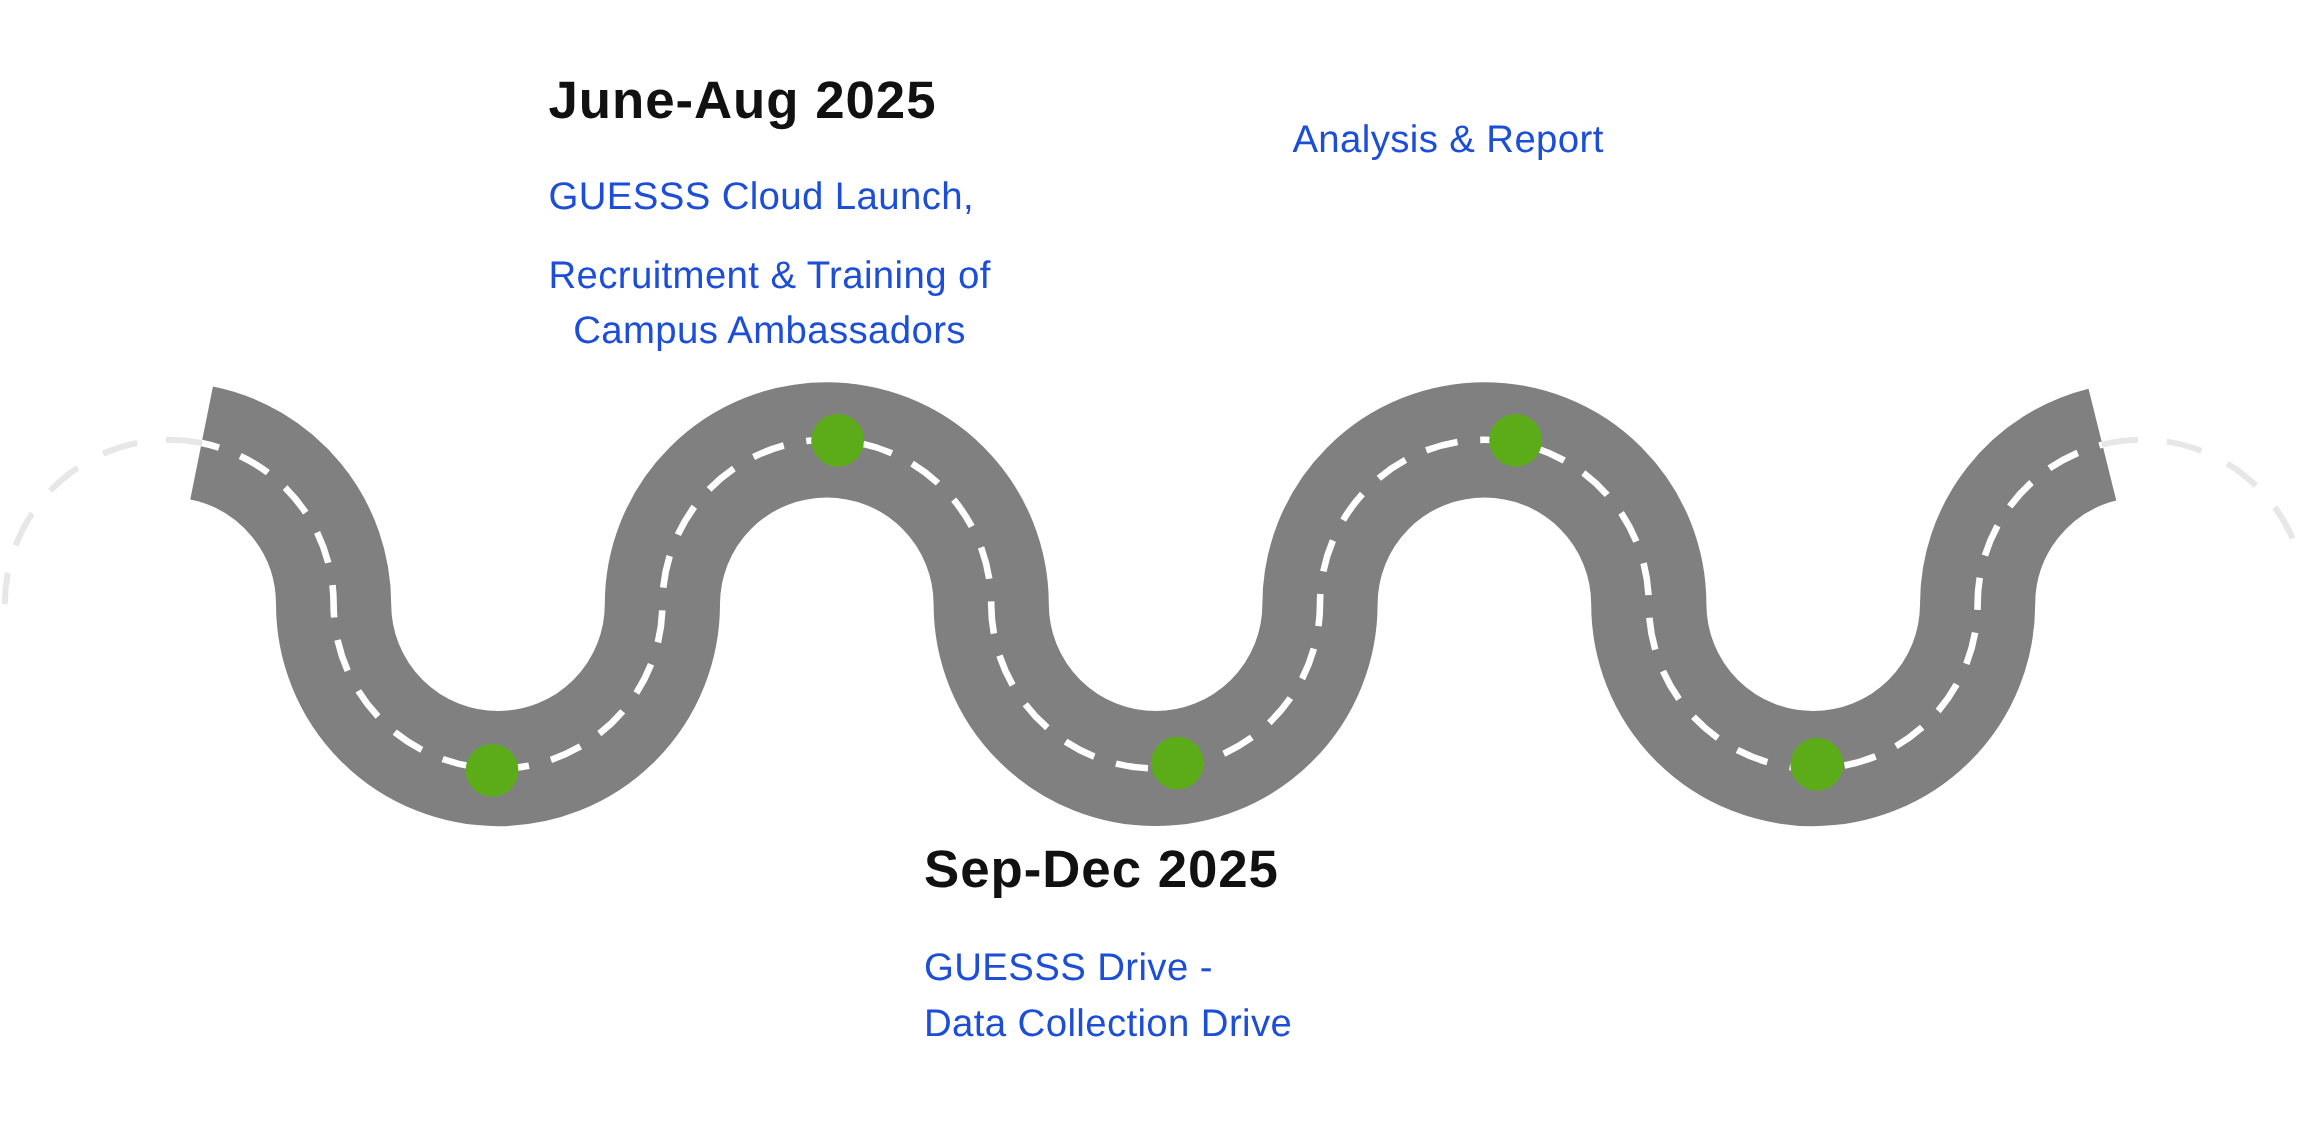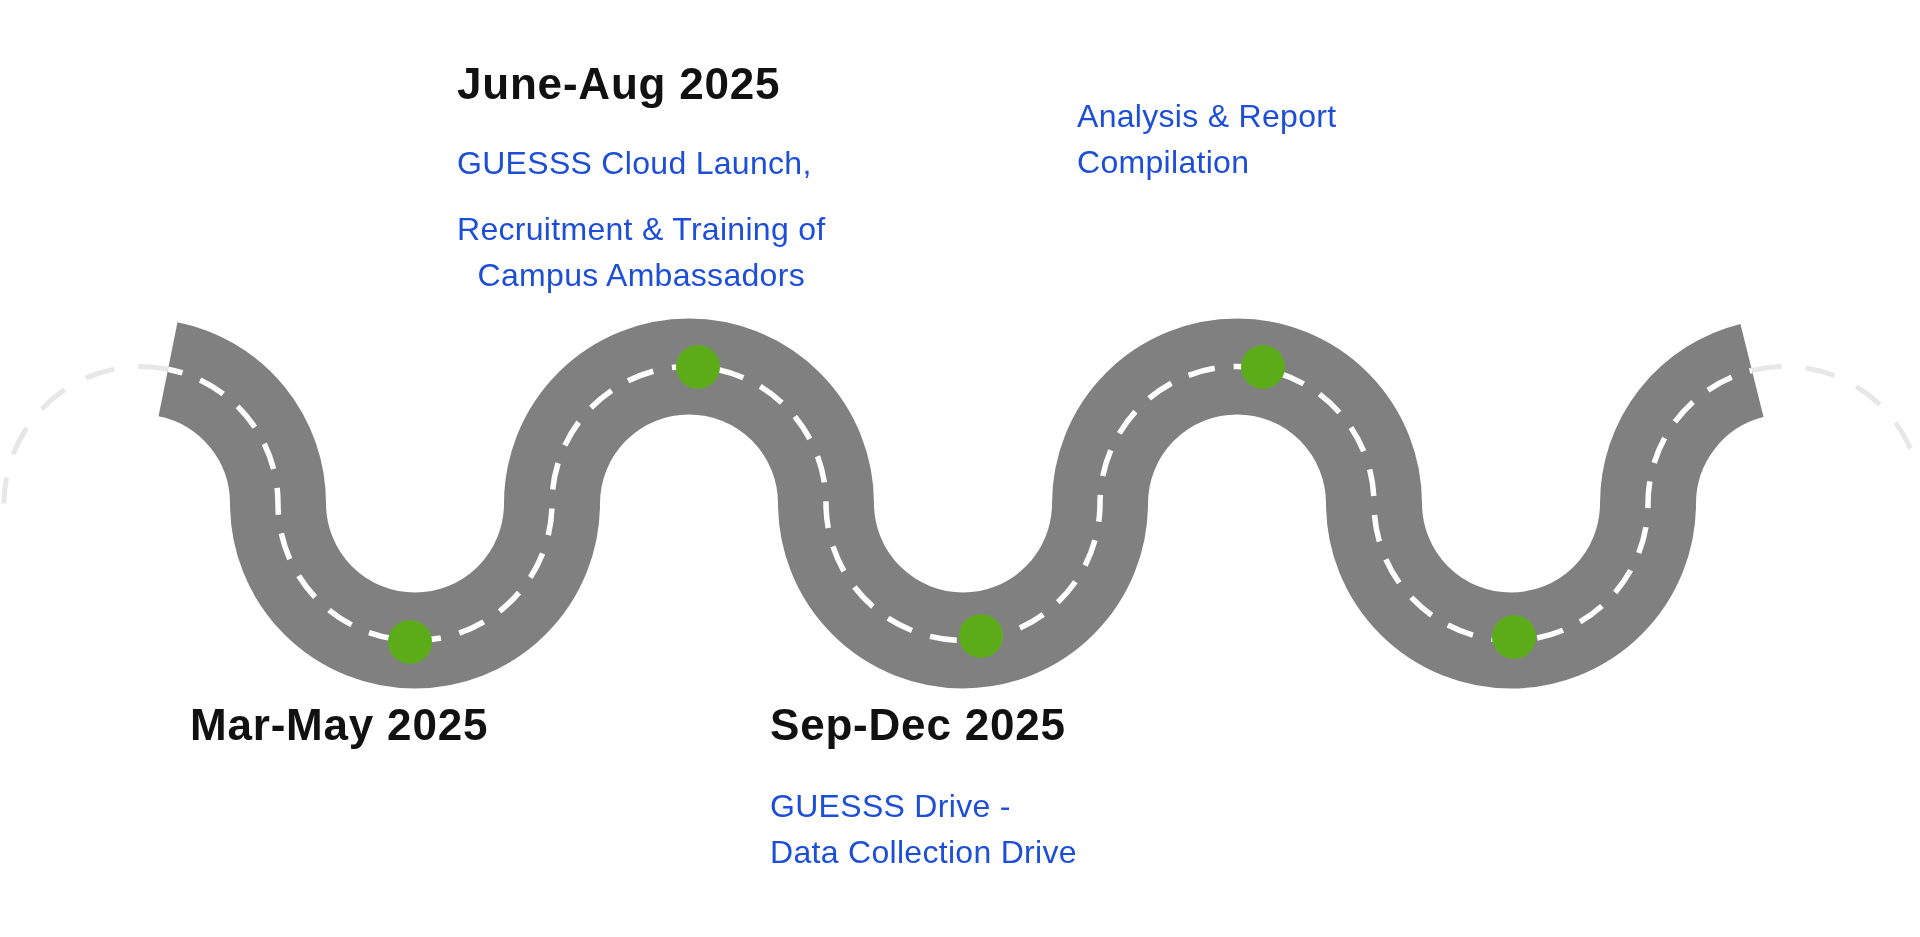--- a/index.html
+++ b/index.html
@@ -78,26 +78,24 @@
     </p>
     <p class="desc second">
       <span class="line">Recruitment &amp; Training of</span>
       <span class="line">Campus Ambassadors</span>
     </p>
   </div>
 
   <div class="label label-jan" style="left:1077px; top:62px;">
     <p class="desc">
       <span class="line">Analysis &amp; Report</span>
-      <span class="line">Compilation</span>
     </p>
   </div>
 
   <div class="label label-bottom" style="left:190px; top:703px;">
-    <h2 class="date">Mar-May 2025</h2>
   </div>
 
   <div class="label label-bottom" style="left:770px; top:703px;">
     <h2 class="date">Sep-Dec 2025</h2>
     <p class="desc">
       <span class="line">GUESSS Drive -</span>
       <span class="line">Data Collection Drive</span>
     </p>
   </div>
 

